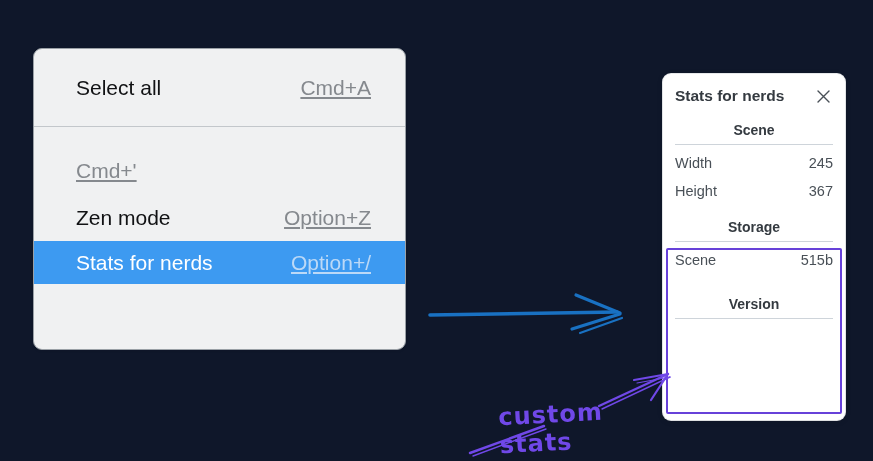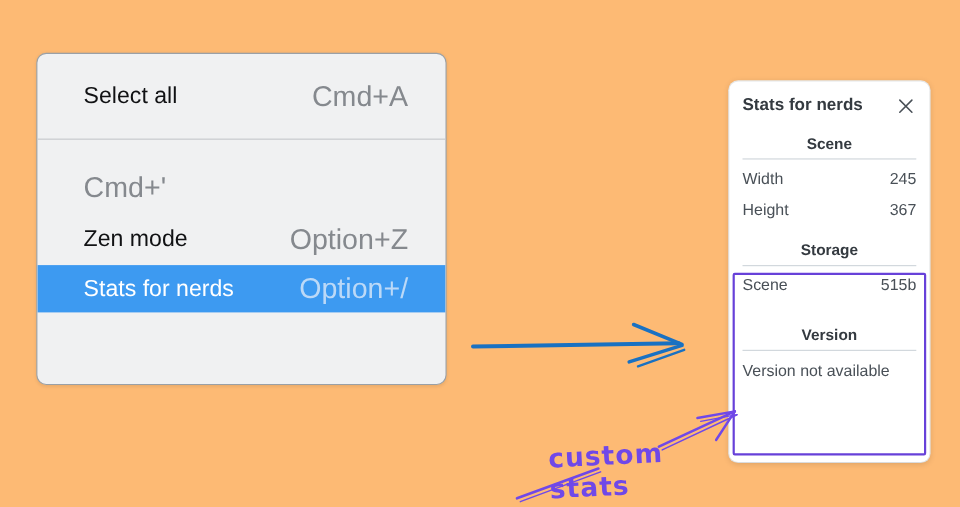--- a/index.html
+++ b/index.html
@@ -1,19 +1,19 @@
 <!DOCTYPE html>
 <html><head>
 <meta charset="utf-8">
 <style>
   * { margin:0; padding:0; box-sizing:border-box; }
   html,body { background:#ffffff; }
   .canvas {
     position:relative; width:873px; height:461px;
-    background:#fdba74; overflow:hidden;
+    background:#0f172a; overflow:hidden;
     font-family:"Liberation Sans", sans-serif;
   }
 
   
   .menu {
     position:absolute; left:33px; top:48px; width:373px; height:302px;
     background:#f0f1f2;
     border:1px solid #9aa0a6;
     border-radius:9px;
     box-shadow:0 1px 3px rgba(0,0,0,0.08);
@@ -22,21 +22,21 @@
   .menu-row {
     display:flex; justify-content:space-between; align-items:center;
     padding:0 34px 0 42px;
     font-size:21px; color:#111214;
     cursor:default;
   }
   .menu-row.first { height:77px; }
   .menu-divider { height:0; border-top:1px solid #c3c7cb; }
   .menu-section { padding-top:20px; }
   .menu-section .menu-row { height:47px; }
-  .menu-row .shortcut { color:#85898e; font-size:26px; }
+  .menu-row .shortcut { color:#85898e; font-size:21px;text-decoration:underline; }
   .menu-row.highlighted {
     height:43px;
     background:#3d9af1;
     color:#ffffff;
   }
   .menu-row.highlighted .shortcut { color:#bcd9f7; }
 
   
   .flow-arrow { position:absolute; left:424px; top:291px; pointer-events:none; }
 
@@ -149,21 +149,20 @@
       <hr class="rule">
       <div class="stat-row">
         <span>Scene</span>
         <span>515b</span>
       </div>
     </div>
 
     <div>
       <div class="sec-header tight">Version</div>
       <hr class="rule">
-      <div class="note">Version not available</div>
     </div>
   </div>
 
   <div class="highlight-box"></div>
 
   <div class="custom-stats-label">custom stats</div>
 
   <svg class="annot-arrow" width="230" height="96" viewBox="0 0 230 96">
     <g stroke="#7048e8" fill="none" stroke-linecap="round">
       <path d="M15,88 L89,61" stroke-width="2.4"></path>

